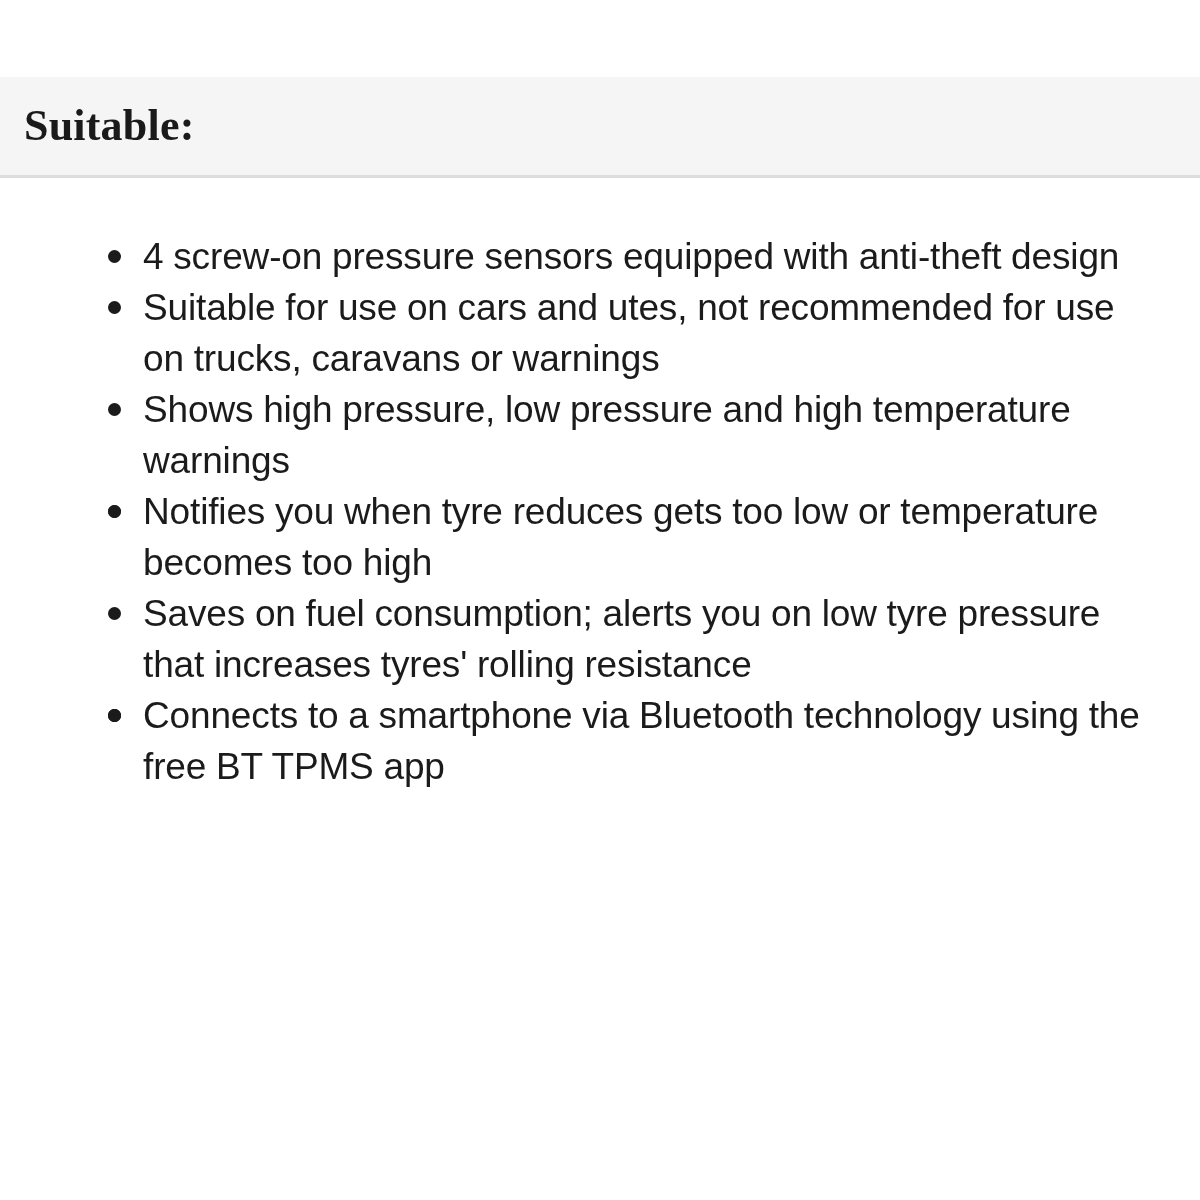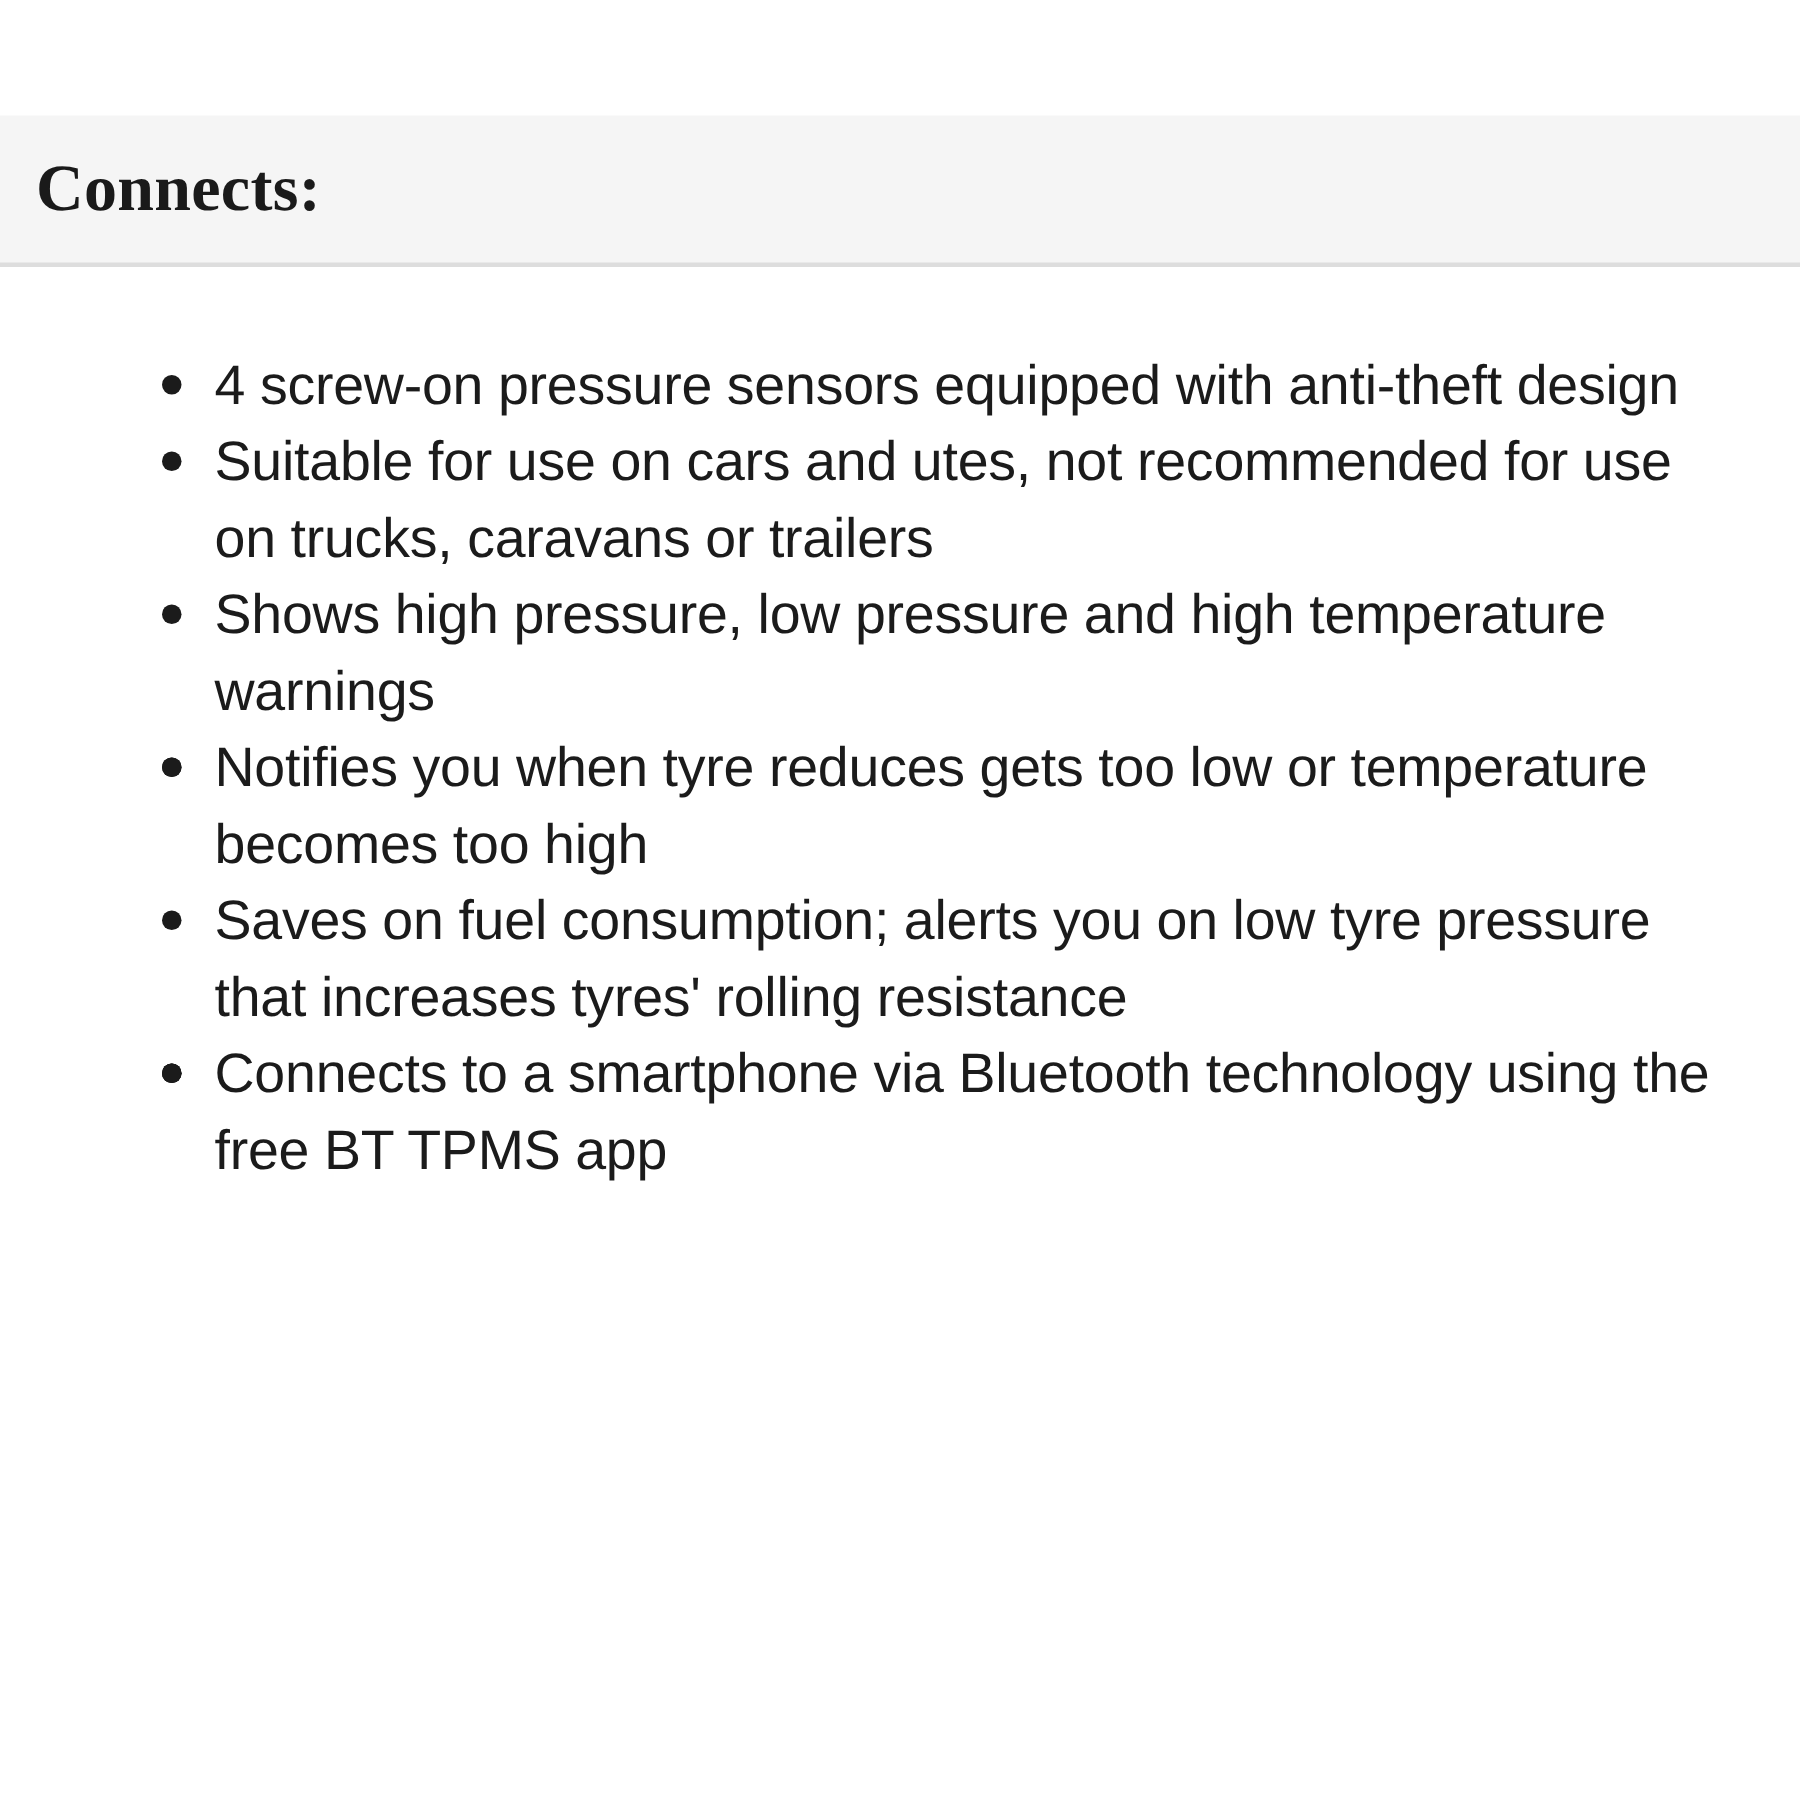--- a/index.html
+++ b/index.html
@@ -82,34 +82,34 @@
   .feature-text {
     display: block;
   }
 </style>
 </head>
 <body>
 
 <div class="page">
 
   <div class="section-header">
-    <h2 class="section-header-title">Connects:</h2>
+    <h2 class="section-header-title">Suitable:</h2>
   </div>
 
   <div class="features-body">
     <ul class="feature-list">
 
       <li class="feature-item">
         <span class="bullet-dot"></span>
         <span class="feature-text">4 screw-on pressure sensors equipped with anti-theft design</span>
       </li>
 
       <li class="feature-item">
         <span class="bullet-dot"></span>
-        <span class="feature-text">Suitable for use on cars and utes, not recommended for use on trucks, caravans or trailers</span>
+        <span class="feature-text">Suitable for use on cars and utes, not recommended for use on trucks, caravans or warnings</span>
       </li>
 
       <li class="feature-item">
         <span class="bullet-dot"></span>
         <span class="feature-text">Shows high pressure, low pressure and high temperature warnings</span>
       </li>
 
       <li class="feature-item">
         <span class="bullet-dot"></span>
       </li>

